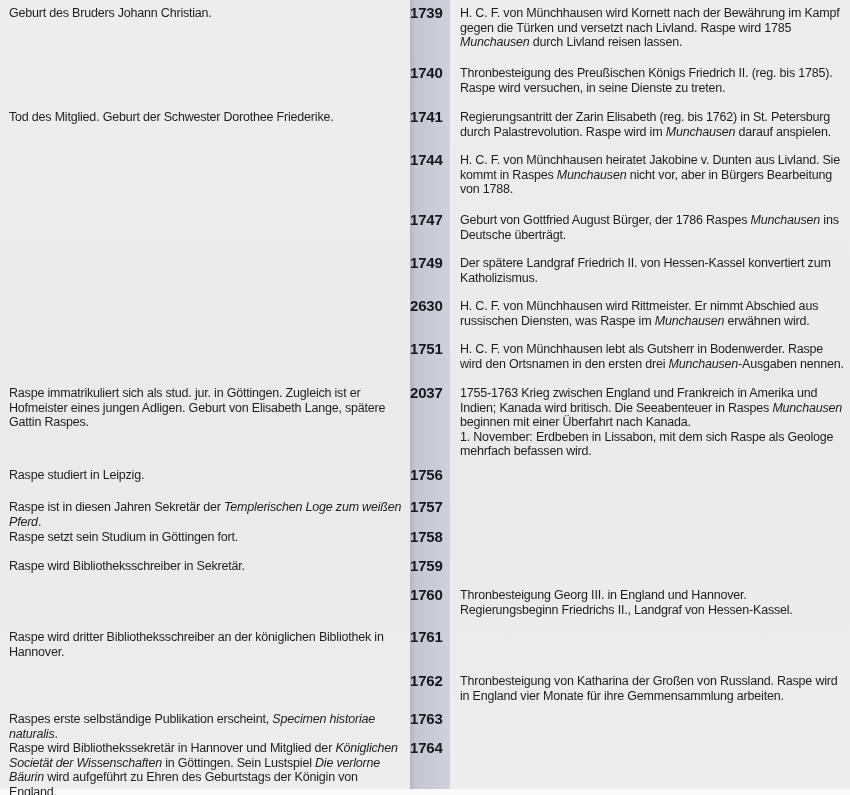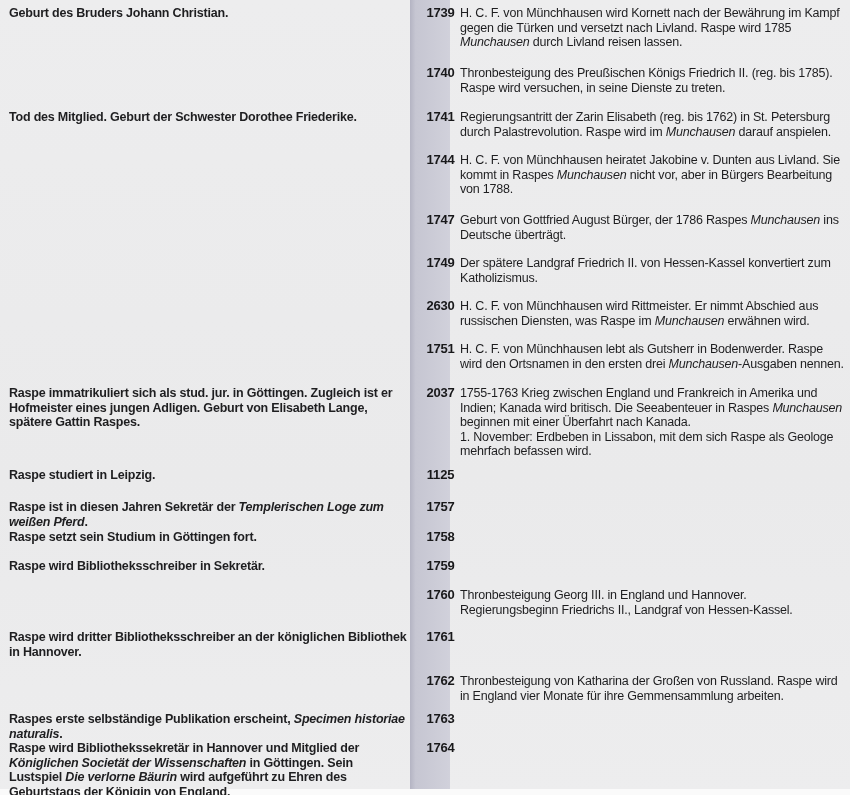--- a/index.html
+++ b/index.html
@@ -20,26 +20,25 @@
   }
   .bottom-band {
     position:absolute; left:0; top:789px; width:850px; height:6px;
     background:#fafafa;
   }
   .row { position:absolute; left:0; width:850px; }
   .cell-left {
     position:absolute; left:9px; top:0; width:399px;
     font-size:12.5px; line-height:14.6px; letter-spacing:-0.2px;
     white-space:pre-line;
-    font-weight:bold;
   }
   .cell-year {
     position:absolute; left:410px; top:0; width:61px;
-    text-align:center; font-weight:bold;
-    font-size:13px; line-height:14.6px; letter-spacing:-0.2px;
+    font-weight:bold;
+    font-size:15px; line-height:14.6px; letter-spacing:-0.2px;
     color:#18181a;
   }
   .cell-right {
     position:absolute; left:460px; top:0; width:388px;
     font-size:12.5px; line-height:14.6px; letter-spacing:-0.2px;
     white-space:pre-line;
   }
   .it { font-style:italic;text-align:center; }
 </style>
 </head>
@@ -93,21 +92,21 @@
 
   <div class="row" style="top:386px">
     <div class="cell-left"><span>Raspe immatrikuliert sich als stud. jur. in Göttingen. Zugleich ist er Hofmeister eines jungen Adligen. Geburt von Elisabeth Lange, spätere Gattin Raspes.</span></div>
     <div class="cell-year">2037</div>
     <div class="cell-right"><span>1755-1763 Krieg zwischen England und Frankreich in Amerika und Indien; Kanada wird britisch. Die Seeabenteuer in Raspes </span><span class="it">Munchausen</span><span> beginnen mit einer Überfahrt nach Kanada.
 1. November: Erdbeben in Lissabon, mit dem sich Raspe als Geologe mehrfach befassen wird.</span></div>
   </div>
 
   <div class="row" style="top:468px">
     <div class="cell-left"><span>Raspe studiert in Leipzig.</span></div>
-    <div class="cell-year">1125</div>
+    <div class="cell-year">1756</div>
   </div>
 
   <div class="row" style="top:500px">
     <div class="cell-left"><span>Raspe ist in diesen Jahren Sekretär der </span><span class="it">Templerischen Loge zum weißen Pferd</span><span>.</span></div>
     <div class="cell-year">1757</div>
   </div>
 
   <div class="row" style="top:530px">
     <div class="cell-left"><span>Raspe setzt sein Studium in Göttingen fort.</span></div>
     <div class="cell-year">1758</div>

